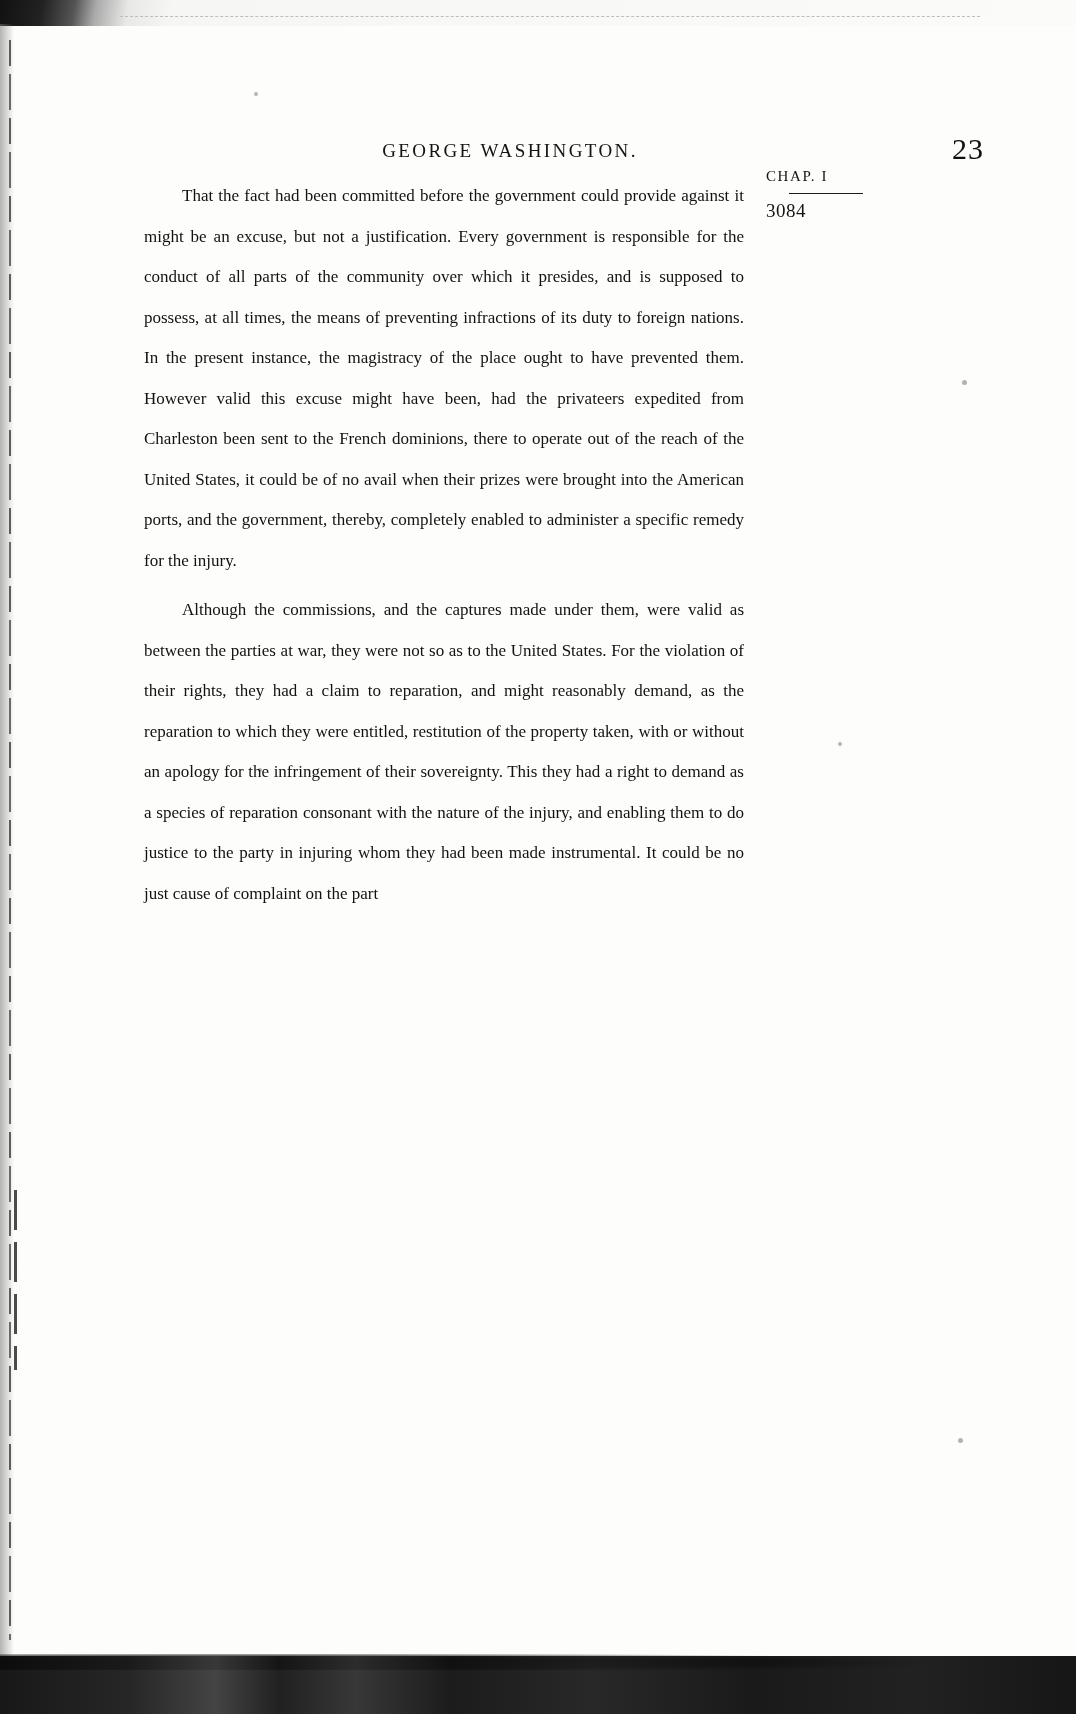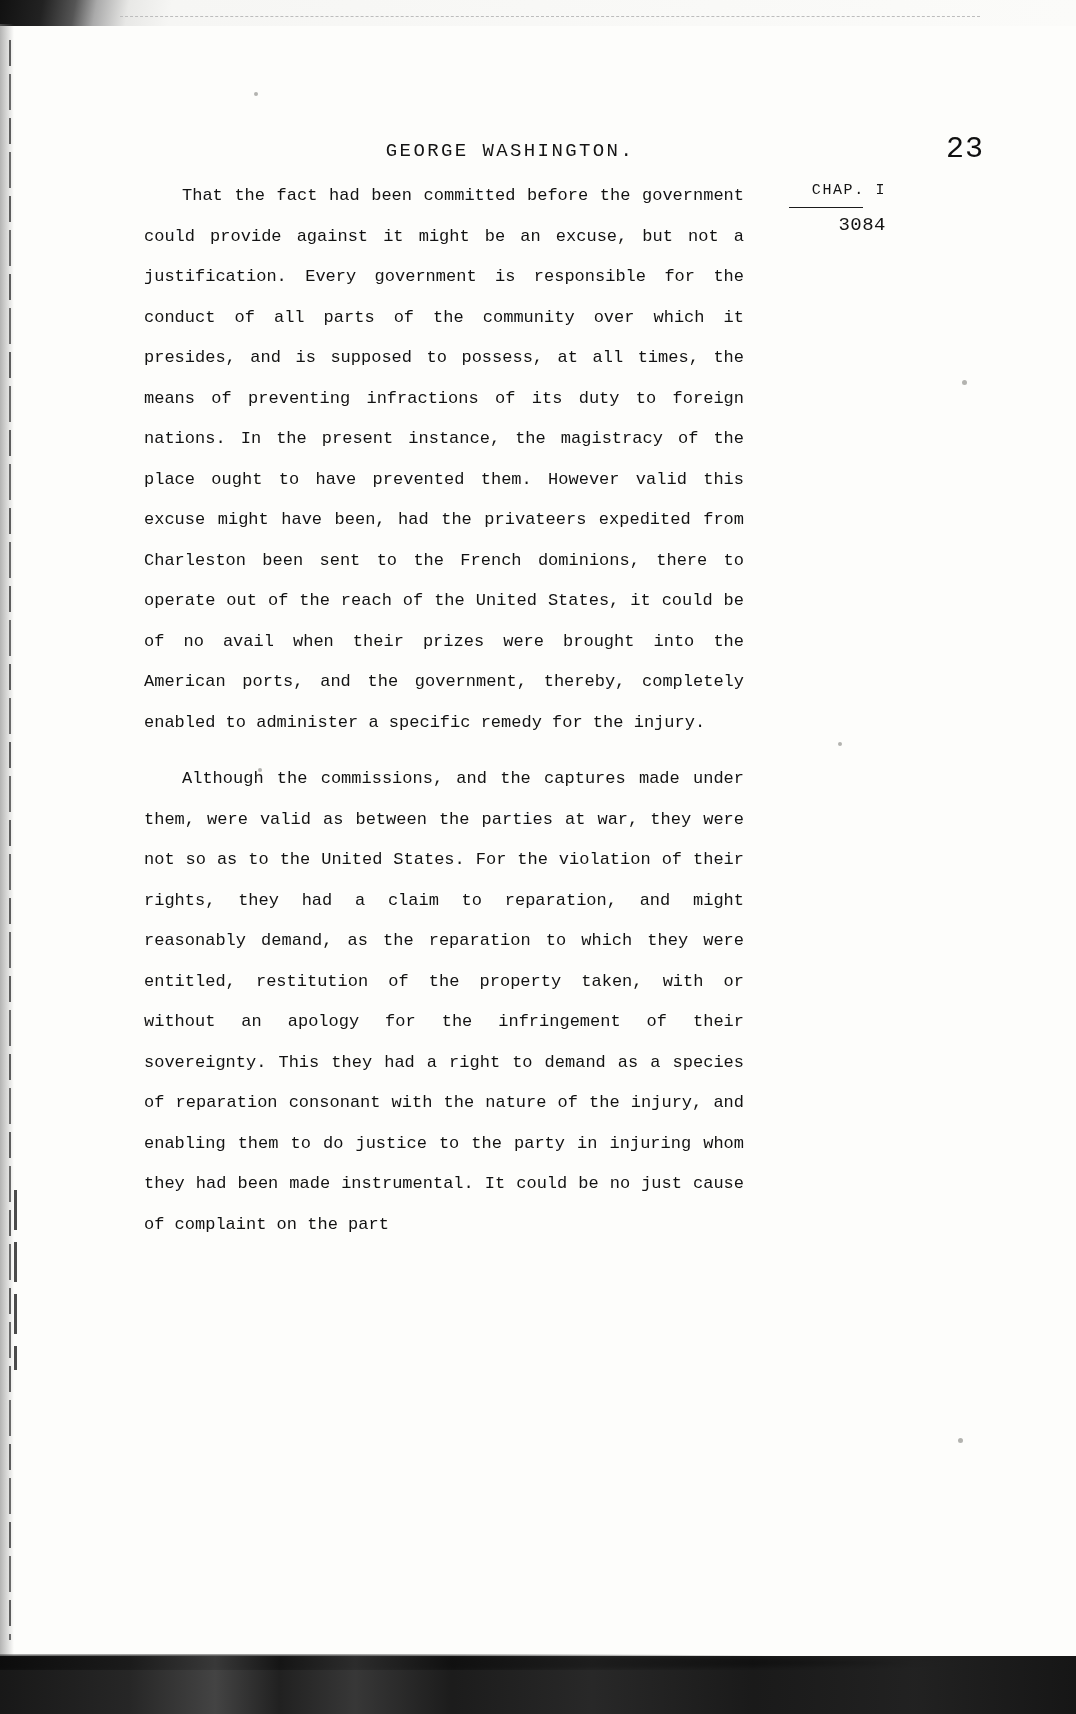--- a/index.html
+++ b/index.html
@@ -6,21 +6,21 @@
     margin: 0;
     padding: 0;
     background: #ffffff;
   }
   .page {
     position: relative;
     width: 1076px;
     height: 1714px;
     background: #fdfdfb;
     overflow: hidden;
-    font-family: Liberation Mono, monospace;
+    font-family: Liberation Serif, serif;
     color: #1a1a1a;
   }
 
   
   .scan-top {
     position: absolute;
     top: 0; left: 0;
     width: 1076px; height: 26px;
     background:
       linear-gradient(100deg, #111 0%, #222 4%, #555 7%, #aaa 9%, #e8e8e6 12%, #f6f6f4 16%, #fbfbf9 100%);
@@ -106,24 +106,24 @@
     right: 92px;
     font-size: 30px;
     color: #101010;
     letter-spacing: 1px;
     margin-left: 36px;
   }
 
   
   .margin-note {
     position: absolute;
-    top: 182px;
+    top: 168px;
     left: 766px;
     width: 120px;
-    text-align: right;
+    text-align: left;
   }
   .margin-chap {
     font-size: 15px;
     letter-spacing: 1.6px;
     font-variant: small-caps;
     text-transform: uppercase;
     color: #141414;
   }
   .margin-rule {
     width: 74px;
@@ -148,21 +148,21 @@
     margin: 0;
     font-size: 17px;
     line-height: 40.5px;
     text-align: justify;
     text-justify: inter-word;
     text-indent: 38px;
     color: #121212;
     -webkit-font-smoothing: antialiased;
   }
   p.para + p.para {
-    margin-top: 16px;
+    margin-top: 9px;
   }
 </style>
 </head>
 <body>
 
 <div class="page">
 
   <div class="scan-top"></div>
   <div class="scan-top-dash"></div>
   <div class="scan-left"></div>

